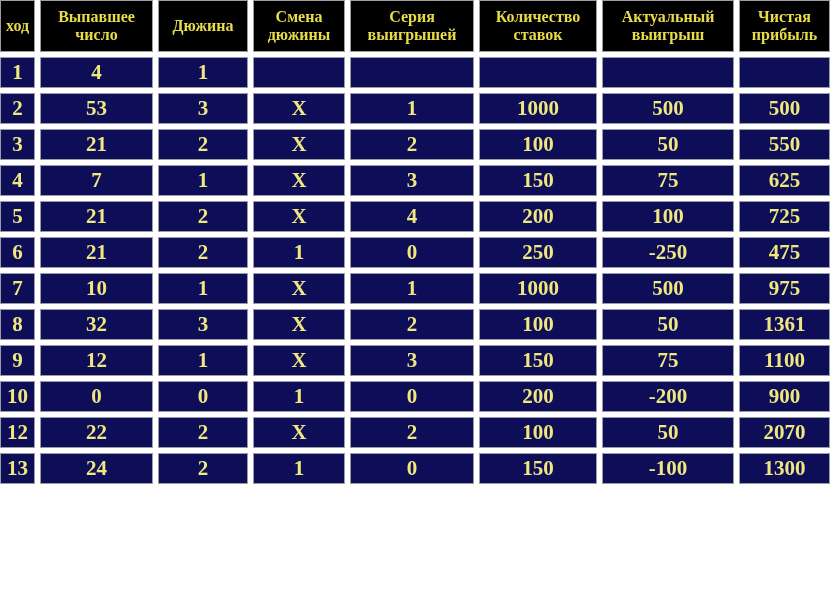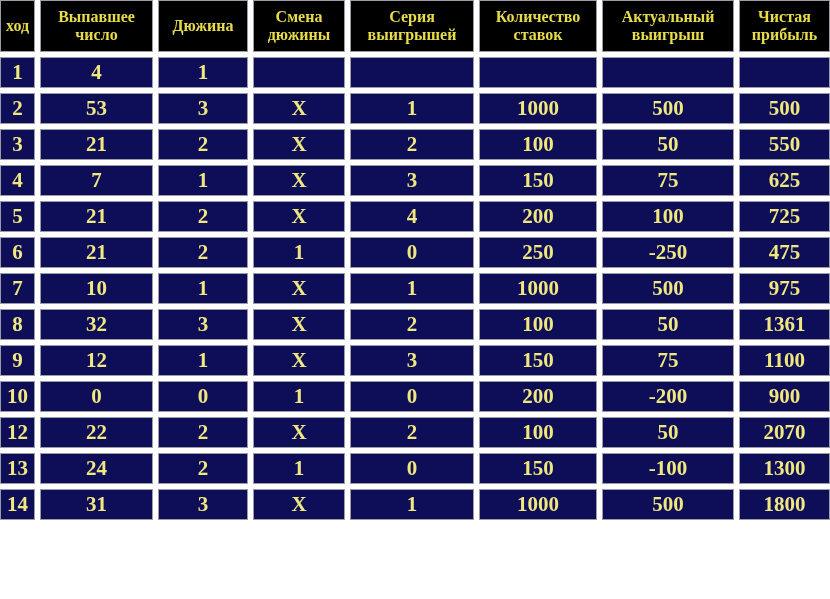--- a/index.html
+++ b/index.html
@@ -205,25 +205,15 @@
         <tr>
           <td>13</td>
           <td>24</td>
           <td>2</td>
           <td>1</td>
           <td>0</td>
           <td>150</td>
           <td>-100</td>
           <td>1300</td>
         </tr>
-        <tr>
-          <td>14</td>
-          <td>31</td>
-          <td>3</td>
-          <td>X</td>
-          <td>1</td>
-          <td>1000</td>
-          <td>500</td>
-          <td>1800</td>
-        </tr>
       </tbody>
   </table>
 </div>
 
 </body></html>

